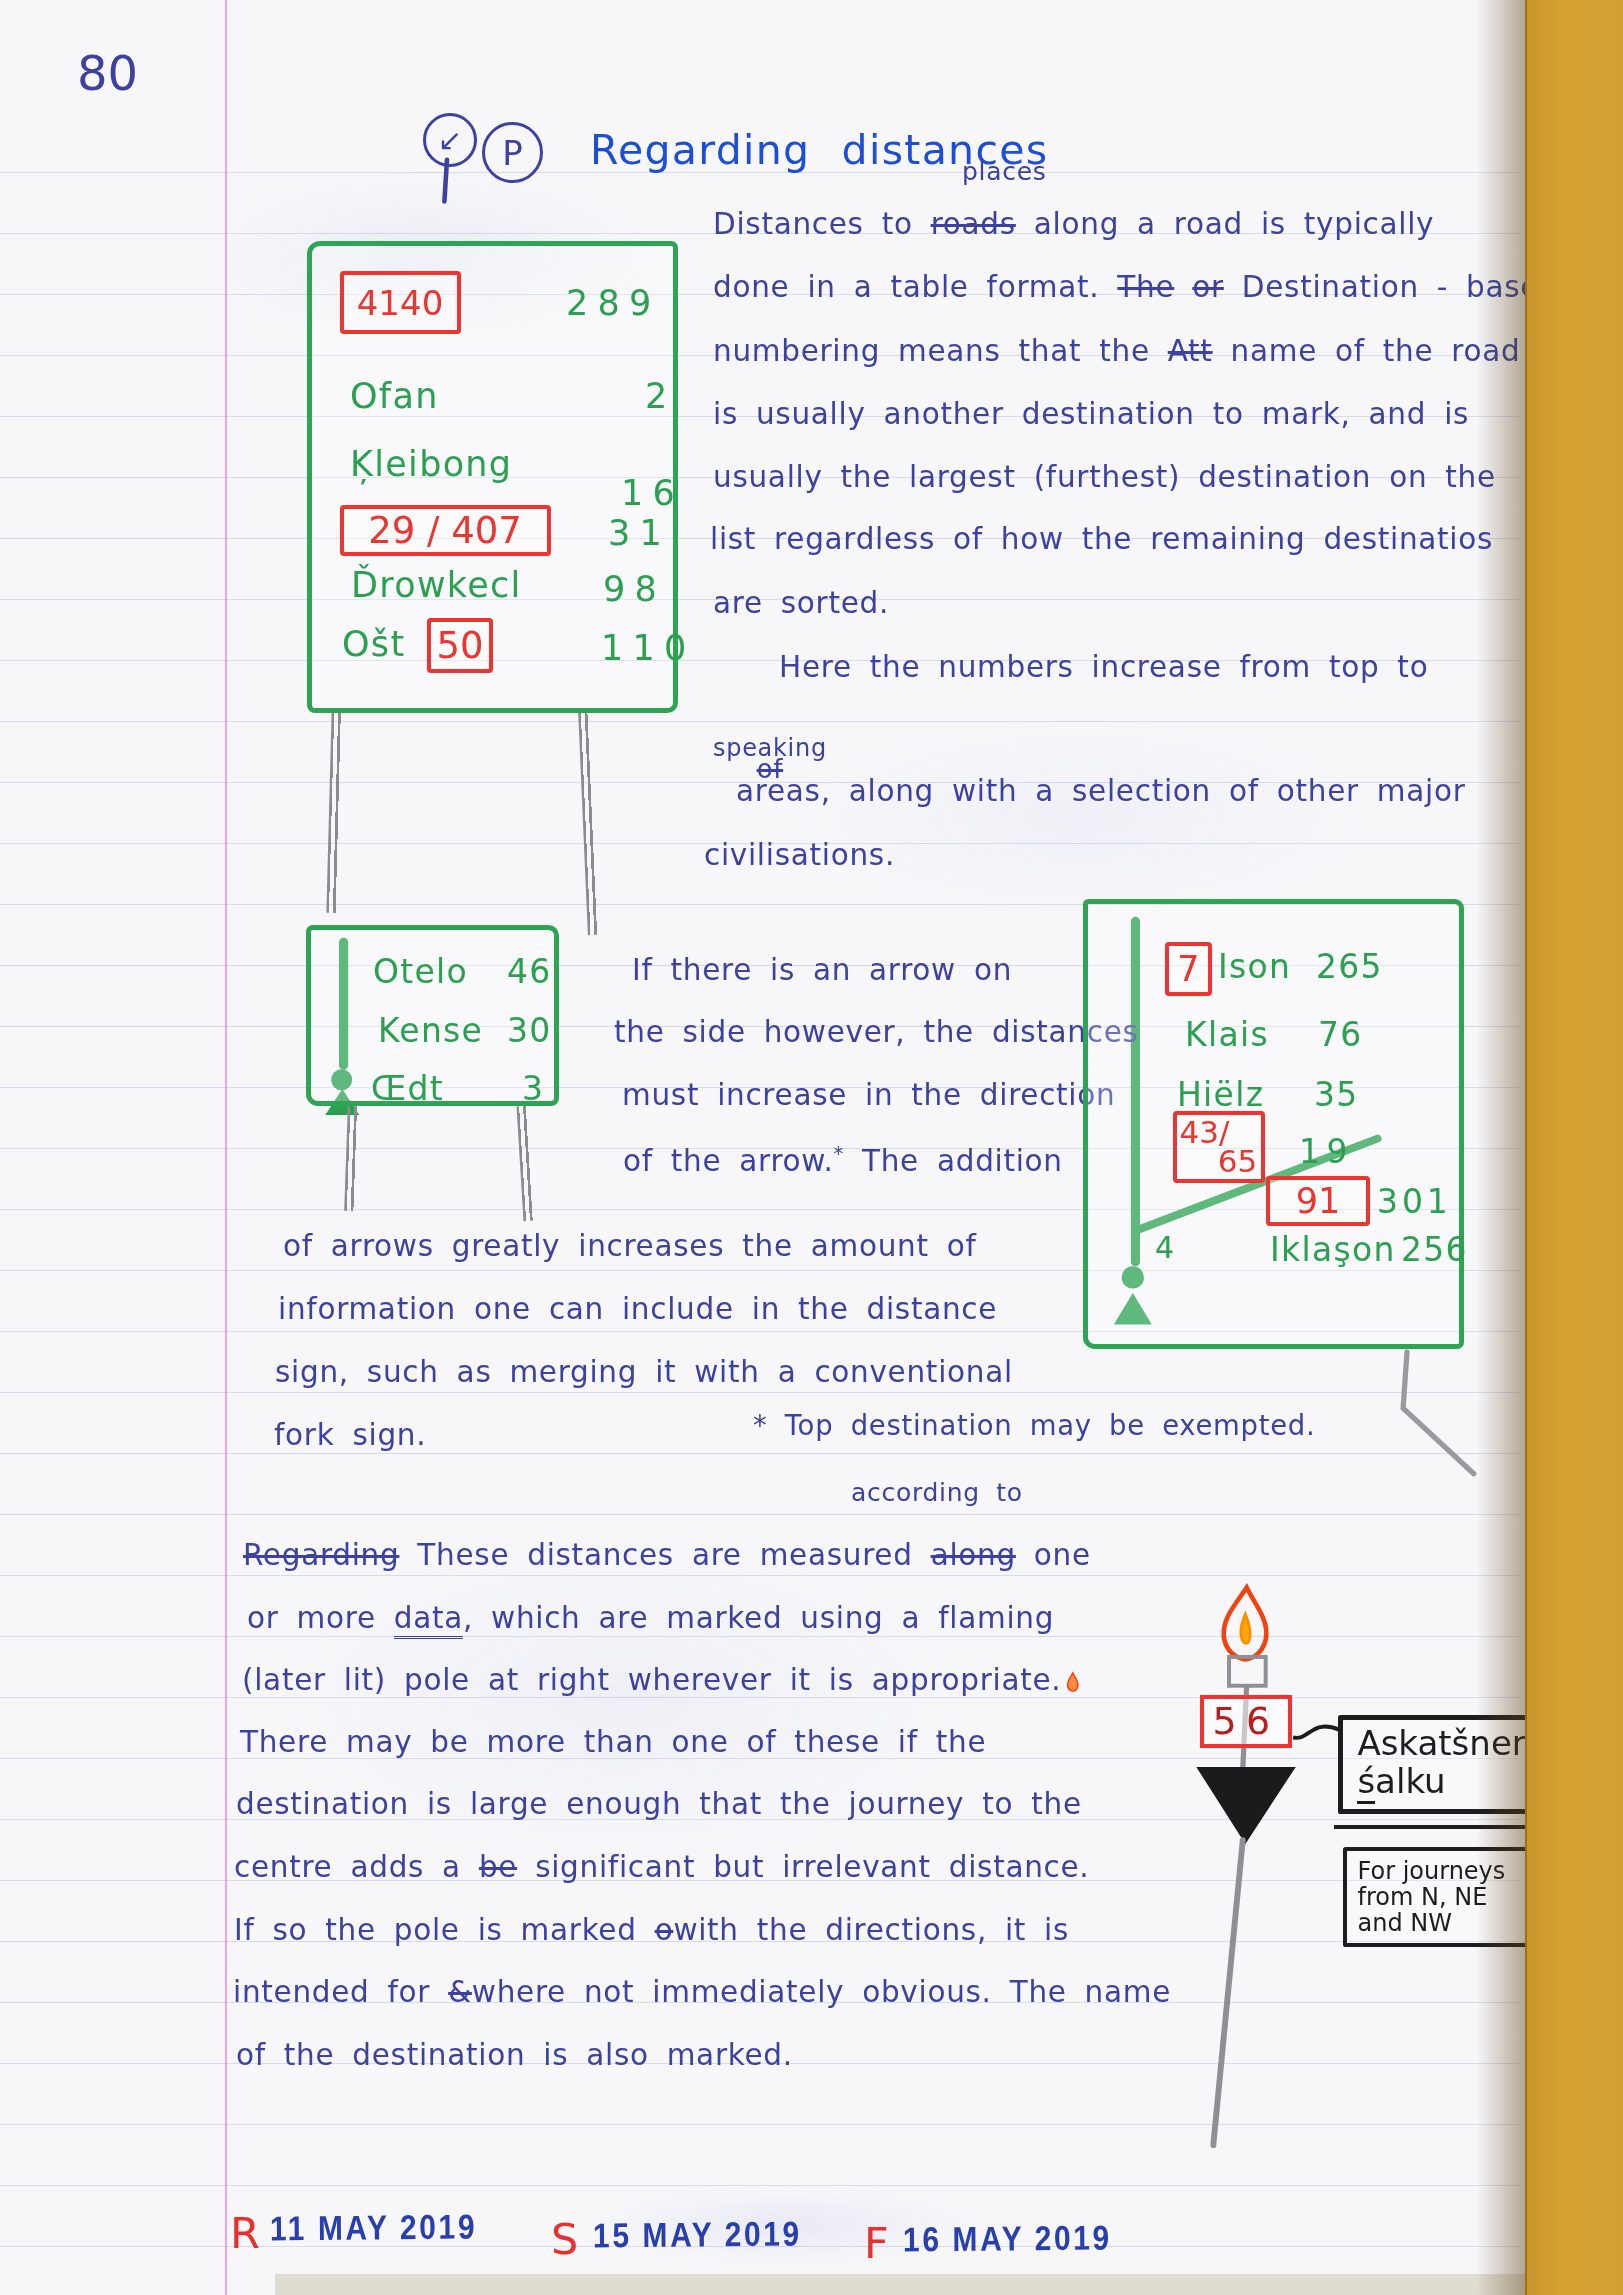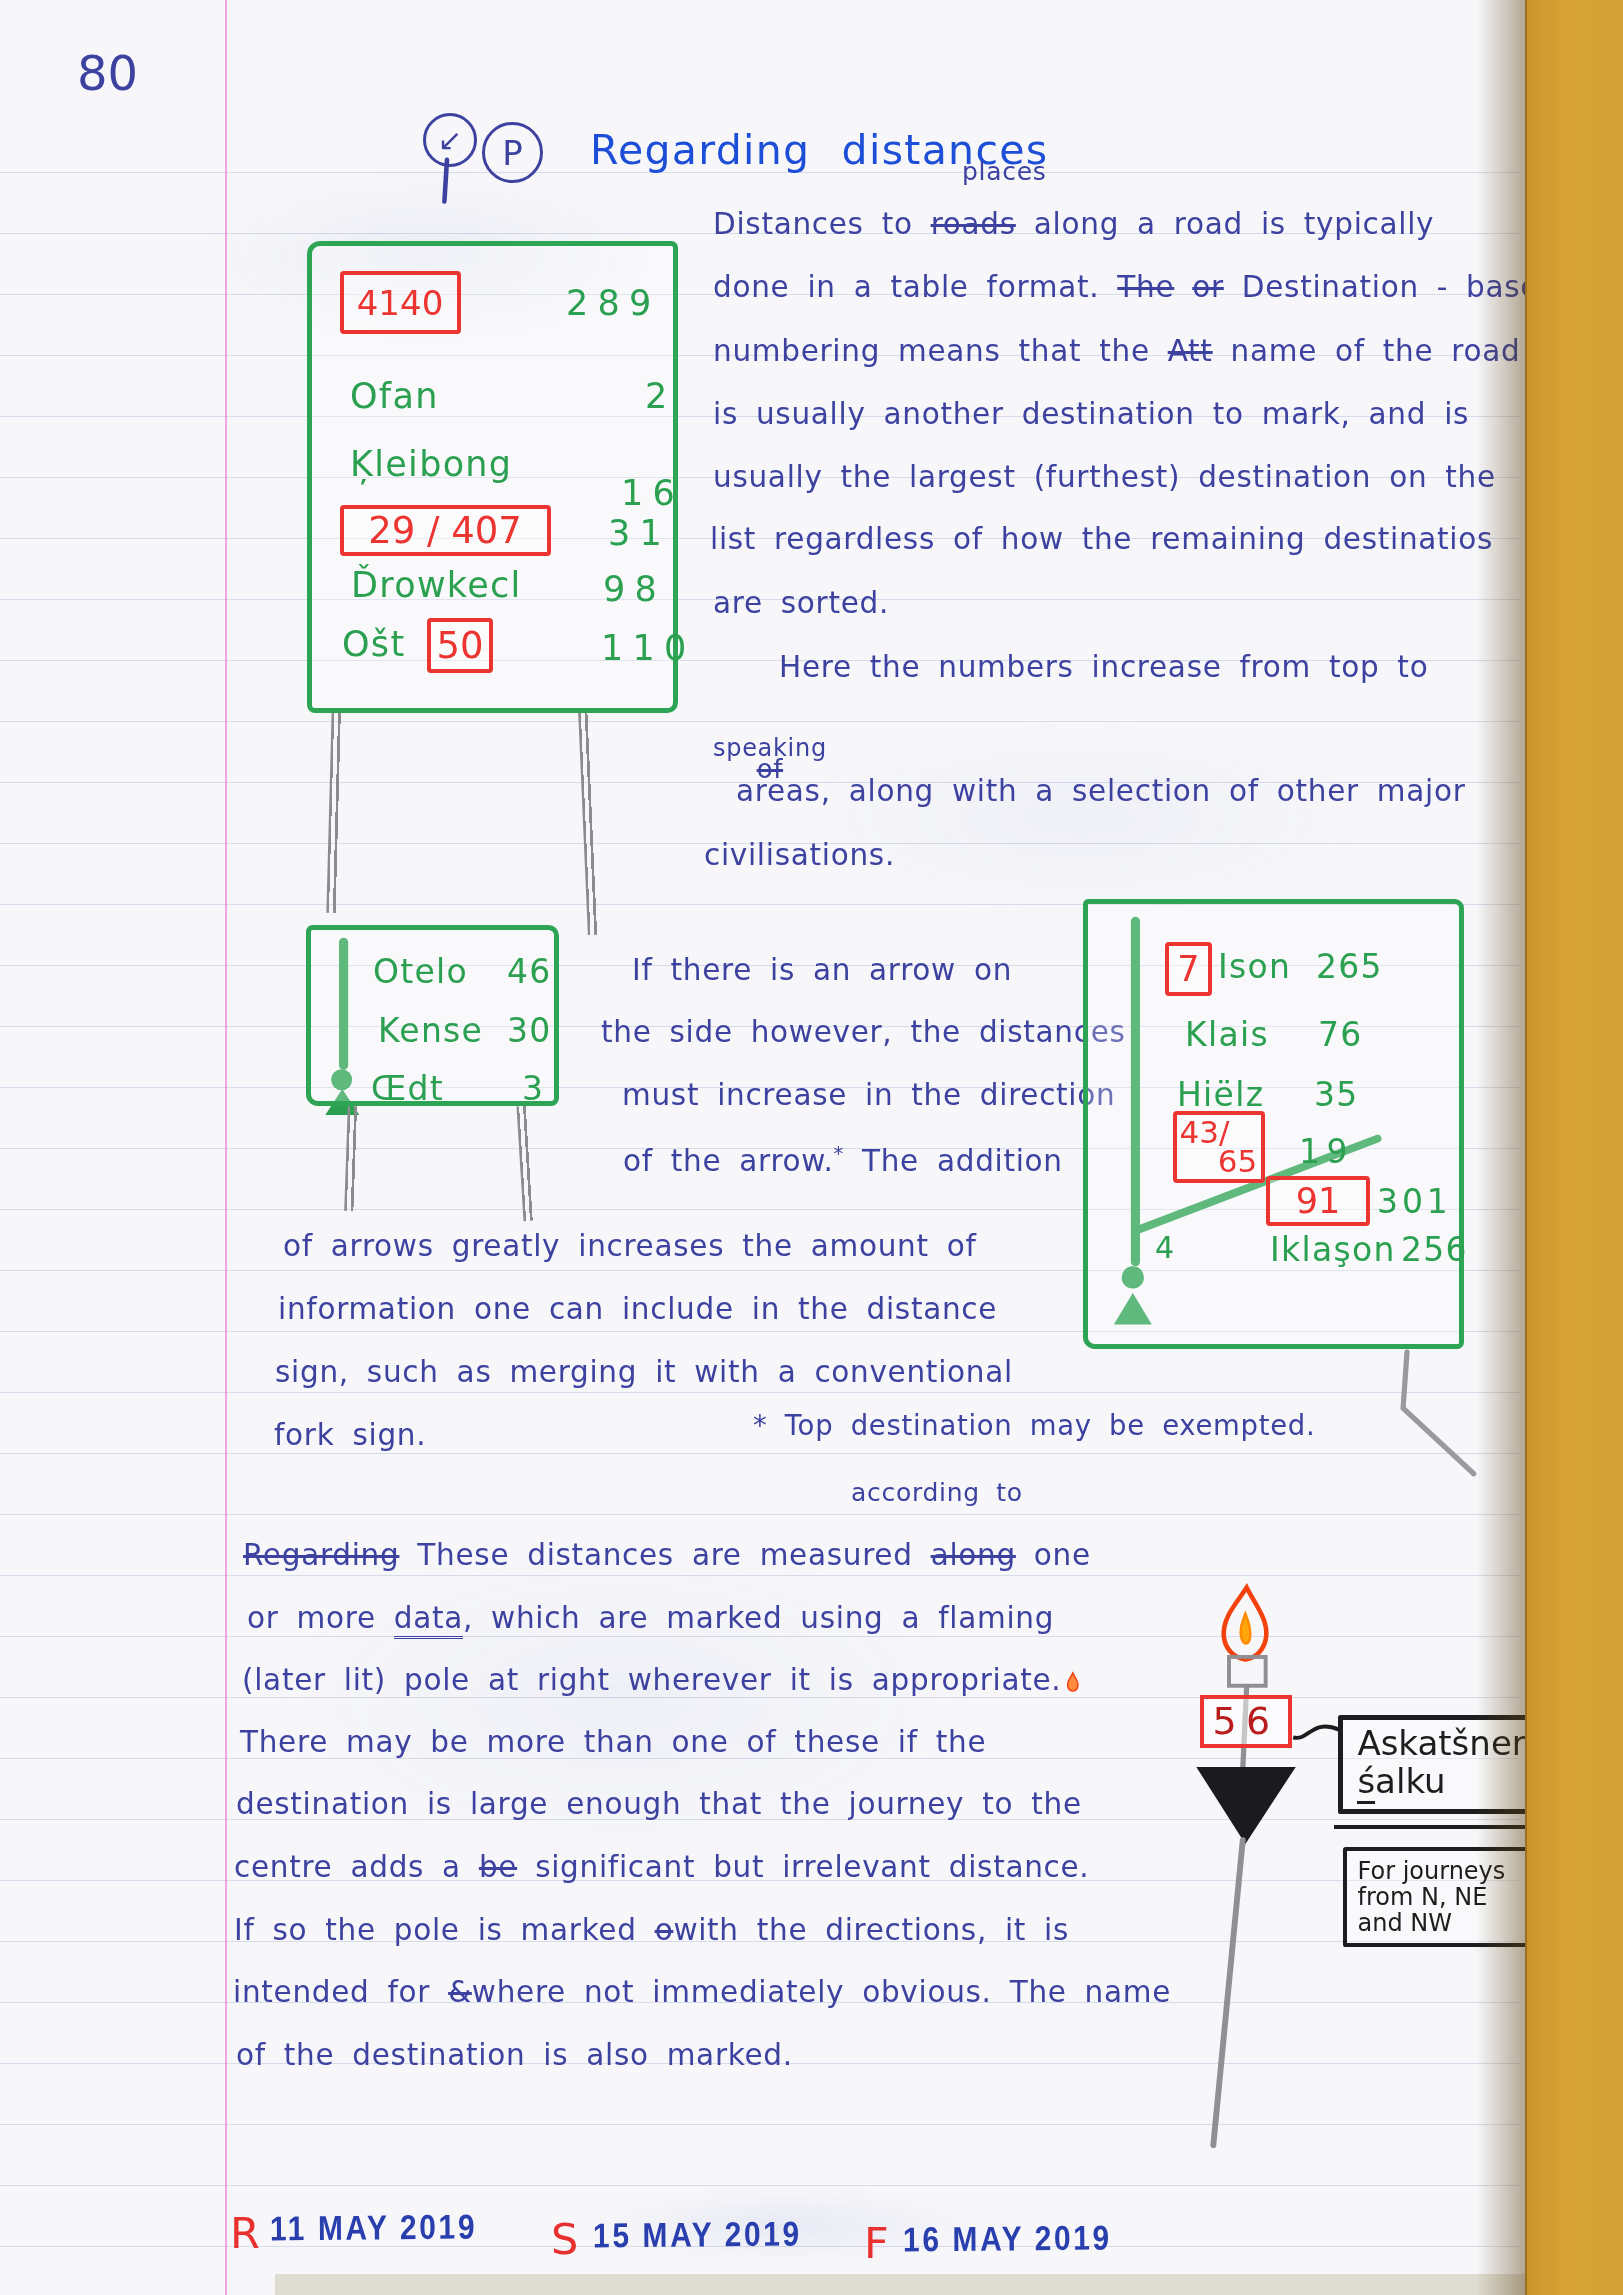--- a/index.html
+++ b/index.html
@@ -140,21 +140,21 @@
   <div class="gtxt" style="left:196px;top:22px;font-size:33px;">46</div>
   <div class="gtxt" style="left:67px;top:81px;font-size:33px;">Kense</div>
   <div class="gtxt" style="left:196px;top:81px;font-size:33px;">30</div>
   <div class="gtxt" style="left:60px;top:139px;font-size:33px;">Œdt</div>
   <div class="gtxt" style="left:211px;top:139px;font-size:33px;">3</div>
 </div>
 <div class="leg" style="left:346px;top:1106px;height:105px;transform:rotate(2deg);"></div>
 <div class="leg" style="left:520px;top:1106px;height:115px;transform:rotate(-3.5deg);"></div>
 
 <div class="ln" style="left:632px;top:953px;">If there is an arrow on</div>
-<div class="ln" style="left:601px;top:1015px;">the side however, the distances</div>
+<div class="ln" style="left:614px;top:1015px;">the side however, the distances</div>
 <div class="ln" style="left:622px;top:1078px;">must increase in the direction</div>
 <div class="ln" style="left:623px;top:1142px;"><span>of the arrow.</span><sup class="ast">*</sup><span> The addition</span></div>
 
 <div class="gsign" style="left:1083px;top:899px;width:371px;height:440px;border-radius:5.2px 9.2px 6.5px 11.8px;">
   <div class="rbadge" style="left:77px;top:38px;width:39px;height:46px;font-size:35px;">
       <span>7</span>
     </div>
   <div class="gtxt" style="left:130px;top:43px;font-size:33px;">Ison</div>
   <div class="gtxt" style="left:228px;top:43px;font-size:33px;">265</div>
   <div class="gtxt" style="left:97px;top:111px;font-size:33px;">Klais</div>

